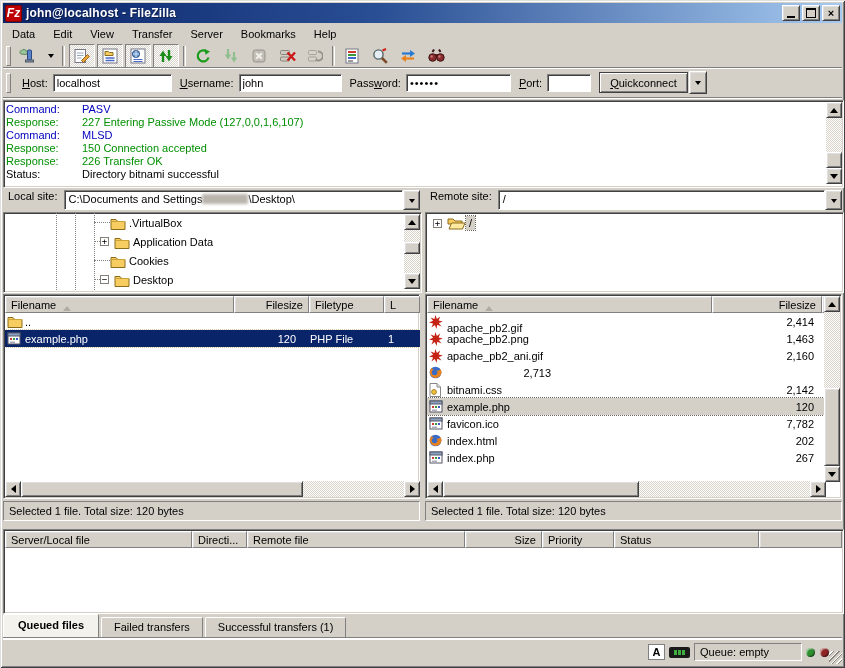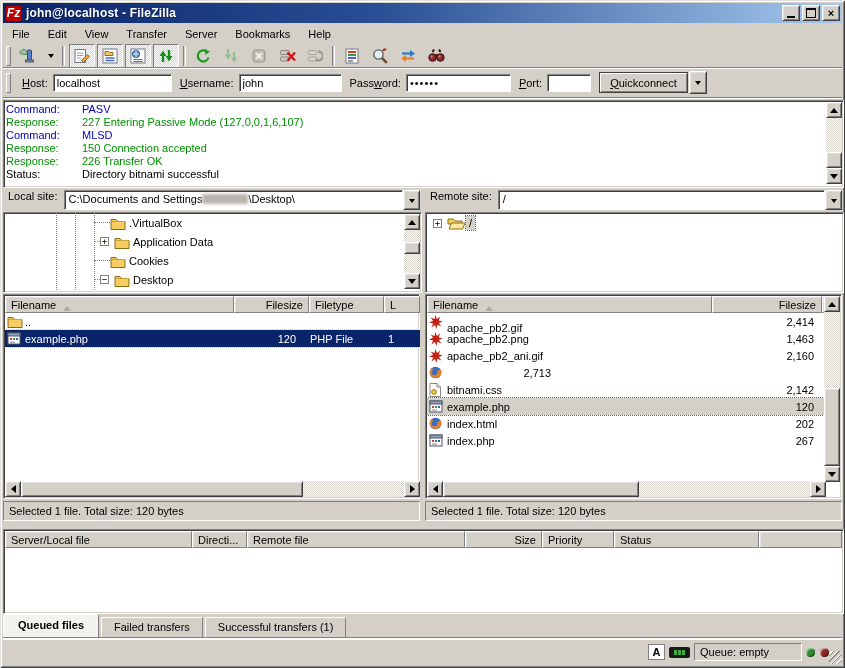--- a/index.html
+++ b/index.html
@@ -107,21 +107,21 @@
       </div>
     <div class="winbtn raised">
         <span class="glyph-max"></span>
       </div>
     <div class="winbtn raised">
         <span class="glyph-close">×</span>
       </div>
   </div>
 
   <div class="abs menubar">
-    <span class="menuitem">File</span>
+    <span class="menuitem">Data</span>
     <span class="menuitem">Edit</span>
     <span class="menuitem">View</span>
     <span class="menuitem">Transfer</span>
     <span class="menuitem">Server</span>
     <span class="menuitem">Bookmarks</span>
     <span class="menuitem">Help</span>
   </div>
 
   <div class="abs toolbar">
     <span class="grip"></span>
@@ -537,43 +537,59 @@
                 <rect x="3" y="9.5" width="5" height="1.5" fill="#aab"></rect>
               </svg>
             </i>
           </span>
           <span class="fn" style="width:263px;">example.php</span>
           <span class="fs" style="width:112px;">120</span>
         </div>
       <div class="frow">
           <span class="fic">
             <i>
-              <svg width="13" height="13" viewBox="0 0 14 14">
-                <circle cx="7" cy="7" r="6.3" fill="#3a6bc4"></circle>
-                <path d="M12.6 3.4 A6.3 6.3 0 1 1 2.6 2.2 A5 5 0 0 0 7 4.5 A5 5 0 0 0 12.6 3.4z" fill="#e8821e"></path>
-                <circle cx="6" cy="7" r="3" fill="#3a6bc4"></circle>
-              </svg>
-            </i>
-          </span>
-          <span class="fn" style="width:263px;">index.html</span>
-          <span class="fs" style="width:112px;">202</span>
-        </div>
-      <div class="frow">
-          <span class="fic">
-            <i>
               <svg width="14" height="13" viewBox="0 0 14 13">
                 <rect x="1" y="1" width="12" height="11" fill="#fff" stroke="#556"></rect>
                 <rect x="1" y="1" width="12" height="3" fill="#8ba3c2" stroke="#556"></rect>
                 <rect x="3" y="6" width="2" height="2" fill="#cc3a3a"></rect>
                 <rect x="6" y="6" width="2" height="2" fill="#3a9a3a"></rect>
                 <rect x="9" y="6" width="2" height="2" fill="#3a56cc"></rect>
                 <rect x="3" y="9.5" width="5" height="1.5" fill="#aab"></rect>
               </svg>
             </i>
           </span>
+          <span class="fn" style="width:263px;">favicon.ico</span>
+          <span class="fs" style="width:112px;">7,782</span>
+        </div>
+      <div class="frow">
+          <span class="fic">
+            <i>
+              <svg width="13" height="13" viewBox="0 0 14 14">
+                <circle cx="7" cy="7" r="6.3" fill="#3a6bc4"></circle>
+                <path d="M12.6 3.4 A6.3 6.3 0 1 1 2.6 2.2 A5 5 0 0 0 7 4.5 A5 5 0 0 0 12.6 3.4z" fill="#e8821e"></path>
+                <circle cx="6" cy="7" r="3" fill="#3a6bc4"></circle>
+              </svg>
+            </i>
+          </span>
+          <span class="fn" style="width:263px;">index.html</span>
+          <span class="fs" style="width:112px;">202</span>
+        </div>
+      <div class="frow">
+          <span class="fic">
+            <i>
+              <svg width="14" height="13" viewBox="0 0 14 13">
+                <rect x="1" y="1" width="12" height="11" fill="#fff" stroke="#556"></rect>
+                <rect x="1" y="1" width="12" height="3" fill="#8ba3c2" stroke="#556"></rect>
+                <rect x="3" y="6" width="2" height="2" fill="#cc3a3a"></rect>
+                <rect x="6" y="6" width="2" height="2" fill="#3a9a3a"></rect>
+                <rect x="9" y="6" width="2" height="2" fill="#3a56cc"></rect>
+                <rect x="3" y="9.5" width="5" height="1.5" fill="#aab"></rect>
+              </svg>
+            </i>
+          </span>
           <span class="fn" style="width:263px;">index.php</span>
           <span class="fs" style="width:112px;">267</span>
         </div>
     </div>
     <div class="sb-track" style="right:1px;top:1px;width:16px;height:186px;">
       <div class="sbbtn" style="top:0;">
           <span class="t-up"></span>
         </div>
       <div class="sbthumb" style="top:92px;width:16px;height:78px;"></div>
       <div class="sbbtn" style="bottom:0;">

